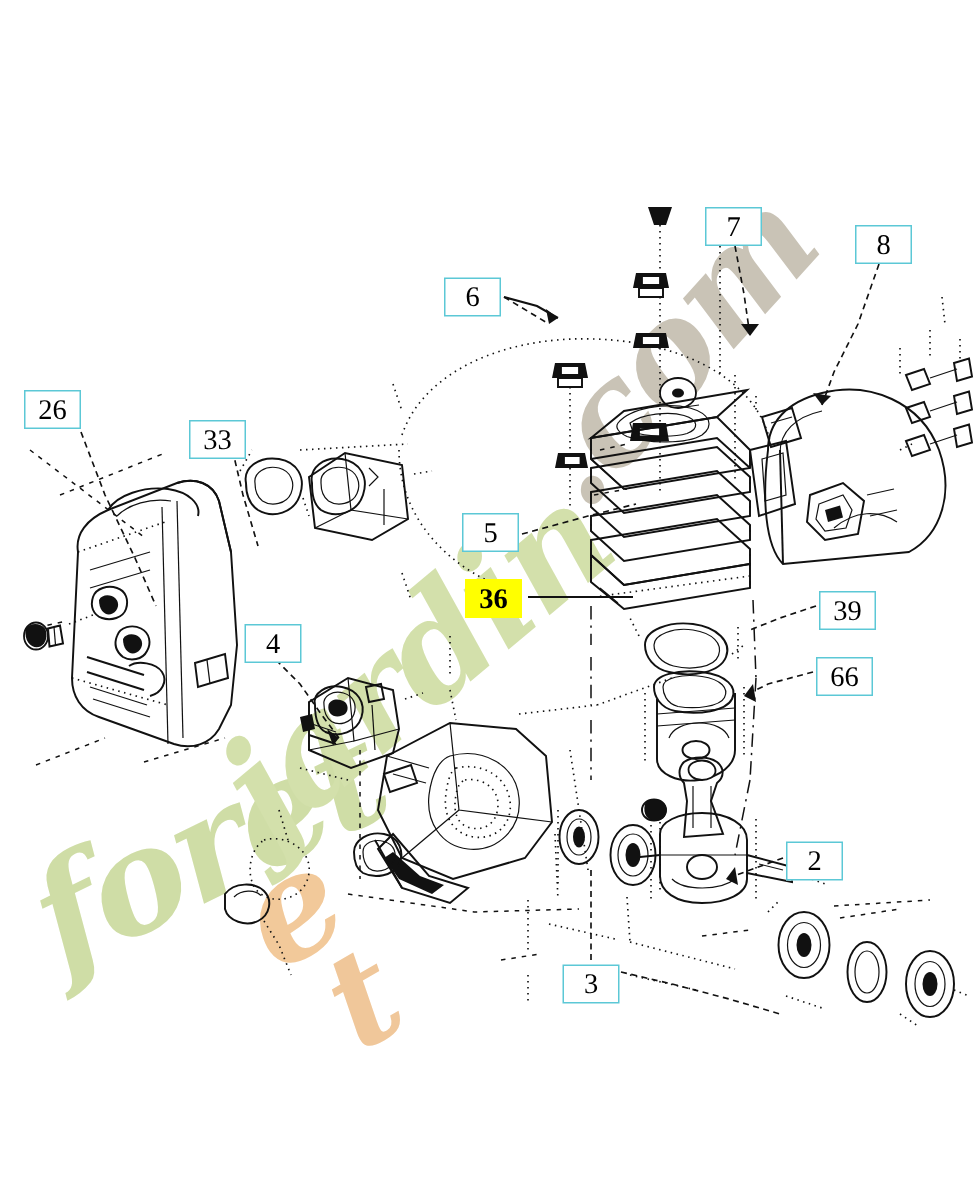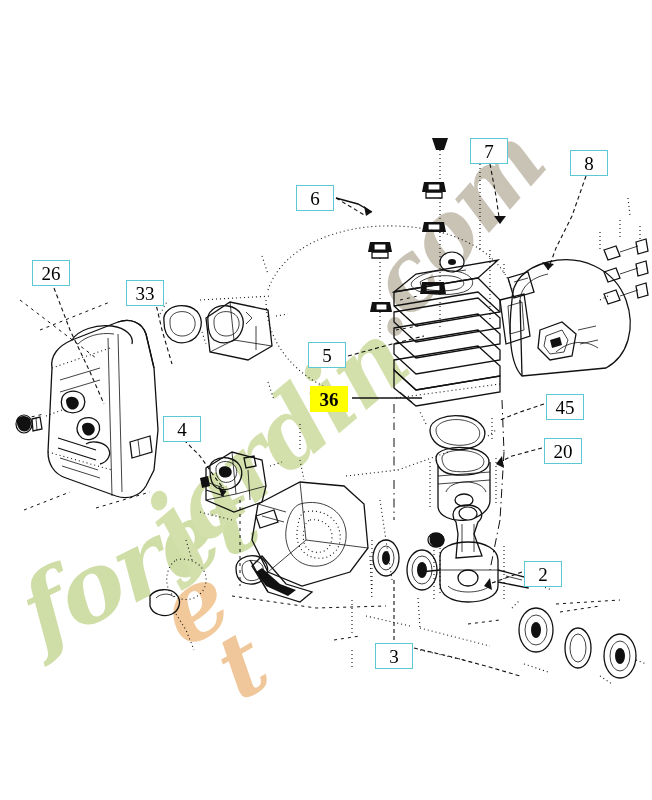--- a/index.html
+++ b/index.html
@@ -396,21 +396,21 @@
       <path class="dash" d="M560 612 L600 606"></path>
       <path class="dot" d="M300 424 L300 450"></path>
       <path class="dot" d="M300 460 L304 480"></path>
       <path class="dot" d="M620 220 L620 238"></path>
       <path class="dot" d="M628 198 L630 216"></path>
       <path class="dot" d="M268 382 L274 400"></path>
       <path class="dot" d="M262 256 L268 274"></path>
     </g>
   </svg>
 
-  <div class="lbl" style="left:32px;top:260px">
+  <div class="lbl" style="left:16px;top:260px">
       <span>26</span>
     </div>
   <div class="lbl" style="left:126px;top:280px">
       <span>33</span>
     </div>
   <div class="lbl" style="left:296px;top:185px">
       <span>6</span>
     </div>
   <div class="lbl" style="left:470px;top:138px">
       <span>7</span>
@@ -421,24 +421,24 @@
   <div class="lbl" style="left:308px;top:342px">
       <span>5</span>
     </div>
   <div class="lbl hl" style="left:310px;top:386px">
       <span>36</span>
     </div>
   <div class="lbl" style="left:163px;top:416px">
       <span>4</span>
     </div>
   <div class="lbl" style="left:546px;top:394px">
-      <span>45</span>
+      <span>39</span>
     </div>
   <div class="lbl" style="left:544px;top:438px">
-      <span>20</span>
+      <span>66</span>
     </div>
   <div class="lbl" style="left:524px;top:561px">
       <span>2</span>
     </div>
   <div class="lbl" style="left:375px;top:643px">
       <span>3</span>
     </div>
 
 </div>
 

